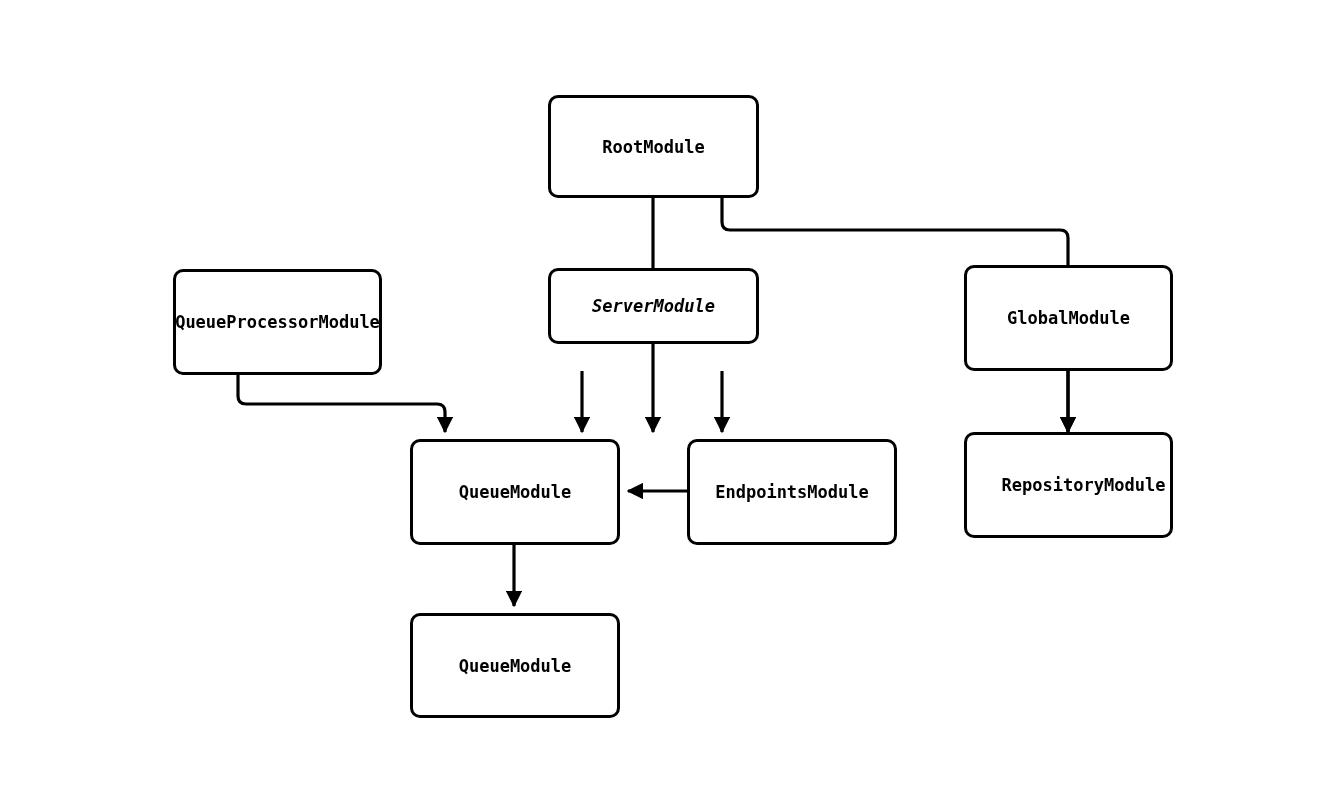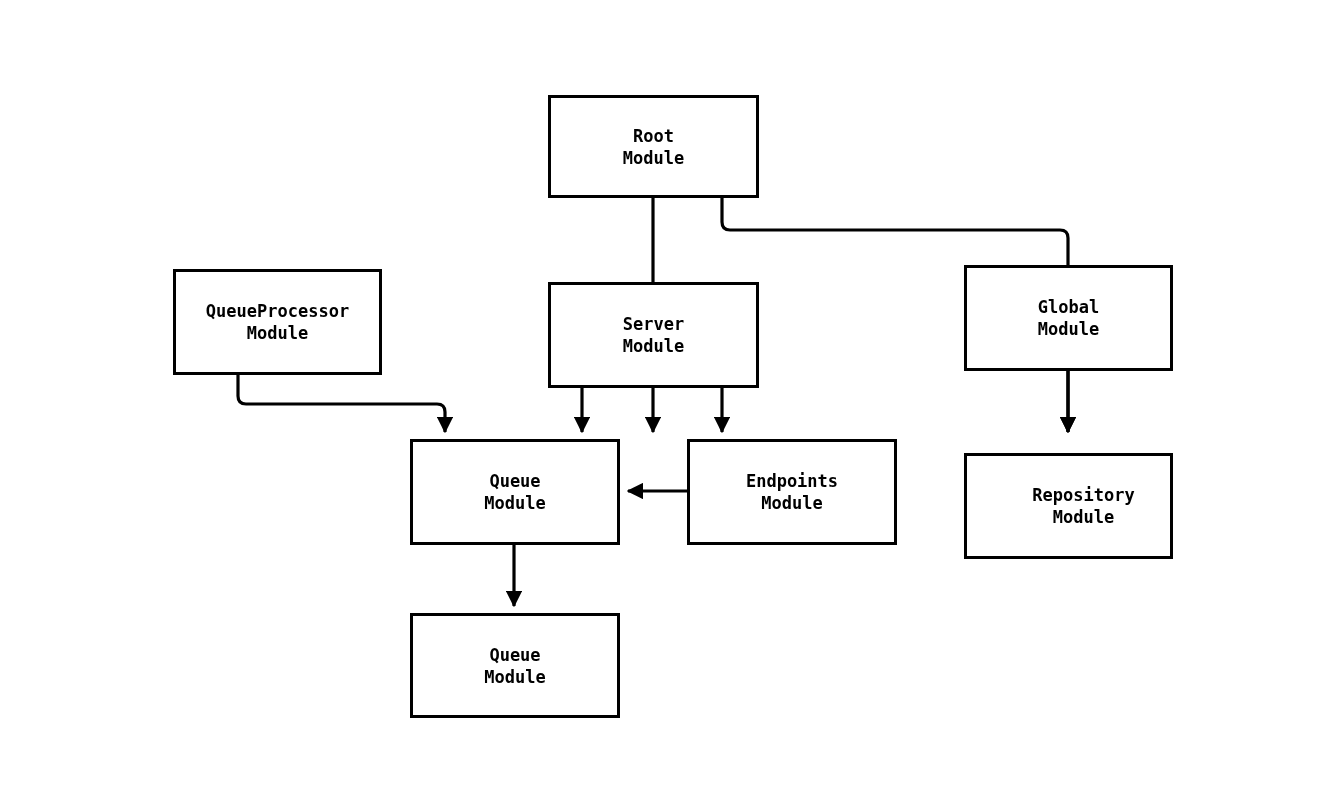--- a/index.html
+++ b/index.html
@@ -24,23 +24,23 @@
     left: 0;
     top: 0;
     width: 1337px;
     height: 809px;
   }
   .node {
     position: absolute;
     box-sizing: border-box;
     background: #ffffff;
     border: 3px solid #000000;
-    border-radius: 0;
+    border-radius: 10px;
     display: flex;
-    flex-direction: column;
+    flex-direction: row;
     align-items: center;
     justify-content: center;
     z-index: 2;
   }
   .node-line {
     font-family: "DejaVu Sans Mono", monospace;
     font-size: 17px;
     font-weight: bold;
     color: #000000;
     line-height: 22px;
@@ -80,41 +80,41 @@
   <div class="node" style="left:548px; top:95px; width:211px; height:103px;">
     <div class="node-line">Root</div>
     <div class="node-line">Module</div>
   </div>
 
   <div class="node" style="left:133px; top:269px; width:209px; height:106px;margin-left:40px;">
     <div class="node-line">QueueProcessor</div>
     <div class="node-line">Module</div>
   </div>
 
-  <div class="node" style="left:548px; top:282px; width:211px; height:106px;">
+  <div class="node" style="left:548px; top:268px; width:211px; height:76px;font-style:italic;">
     <div class="node-line">Server</div>
     <div class="node-line">Module</div>
   </div>
 
   <div class="node" style="left:964px; top:265px; width:209px; height:106px;">
     <div class="node-line">Global</div>
     <div class="node-line">Module</div>
   </div>
 
   <div class="node" style="left:410px; top:439px; width:210px; height:106px;">
     <div class="node-line">Queue</div>
     <div class="node-line">Module</div>
   </div>
 
   <div class="node" style="left:687px; top:439px; width:210px; height:106px;align-items:center;">
     <div class="node-line">Endpoints</div>
     <div class="node-line">Module</div>
   </div>
 
-  <div class="node" style="left:964px; top:453px; width:209px; height:106px;padding-left:30px;">
+  <div class="node" style="left:964px; top:432px; width:209px; height:106px;padding-left:30px;">
     <div class="node-line">Repository</div>
     <div class="node-line">Module</div>
   </div>
 
   <div class="node" style="left:410px; top:613px; width:210px; height:105px;">
     <div class="node-line">Queue</div>
     <div class="node-line">Module</div>
   </div>
 
 </div>

